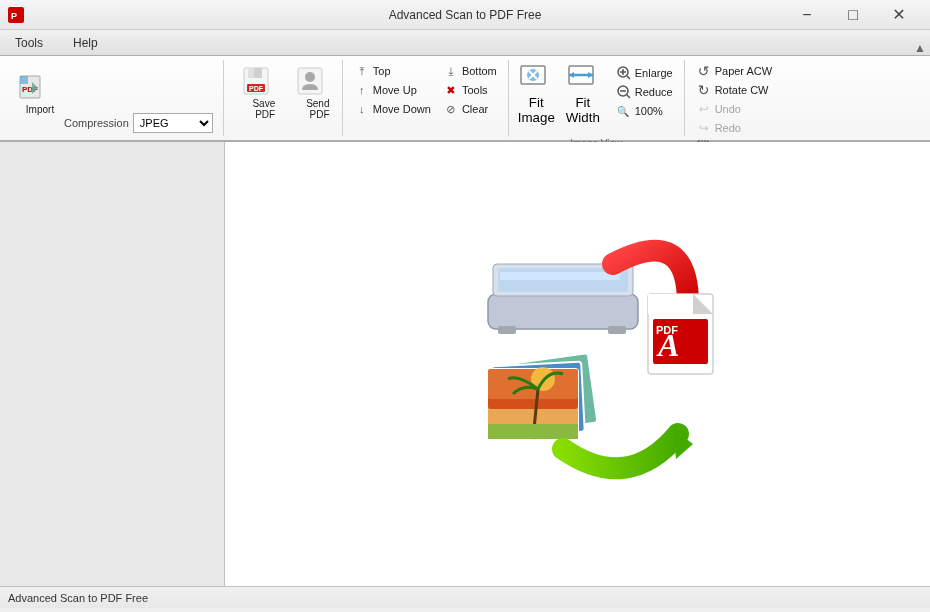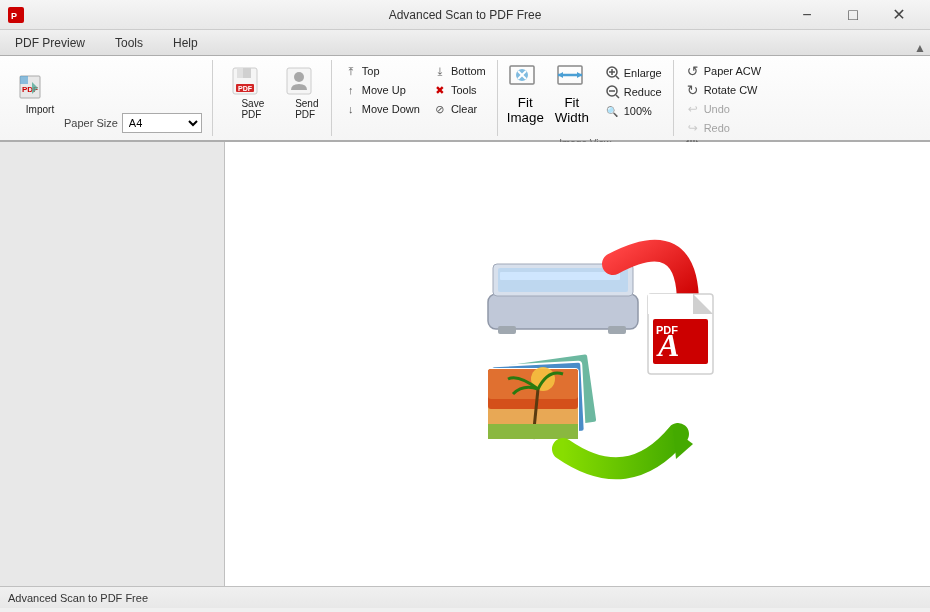--- a/index.html
+++ b/index.html
@@ -107,21 +107,21 @@
     .ribbon-btn-large .btn-icon {
       width: 32px;
       height: 32px;
       display: flex;
       align-items: center;
       justify-content: center;
     }
 
     .ribbon-btn-large .btn-label {
       font-size: 10px;
-      text-align: left;
+      text-align: right;
       color: #222;
       line-height: 1.1;
       padding-left: 16px;
     }
 
     
     .ribbon-btn-small {
       display: flex;
       flex-direction: row;
       align-items: center;
@@ -269,21 +269,20 @@
   </div>
   <span class="title-center">Advanced Scan to PDF Free</span>
   <div class="title-bar-controls">
     <button class="title-btn">−</button>
     <button class="title-btn">□</button>
     <button class="title-btn close">✕</button>
   </div>
 </div>
 
 <div class="tab-bar">
-  <div class="tab">PDF Preview</div>
   <div class="tab">Tools</div>
   <div class="tab">Help</div>
   <div style="flex:1"></div>
   <div style="width:20px;display:flex;align-items:center;justify-content:center;cursor:pointer;color:#666;">▲</div>
 </div>
 
 <div class="ribbon">
 
   <div class="ribbon-group">
     <div class="ribbon-group-content">
@@ -309,23 +308,23 @@
               <rect x="10" y="22" width="4" height="4" rx="0" fill="#888"></rect>
               <rect x="18" y="22" width="4" height="4" rx="0" fill="#888"></rect>
             </svg>
           </div>
           <span class="btn-label">Scan</span>
         </button>
       </div>
 
       <div class="ribbon-form">
         <div class="ribbon-form-row">
-          <span class="ribbon-form-label">Paper Size</span>
+          <span class="ribbon-form-label">Compression</span>
           <select class="ribbon-select">
-            <option>A4</option><option>A3</option><option>Letter</option><option>Legal</option>
+            <option>JPEG</option><option>PNG</option><option>TIFF</option>
           </select>
         </div>
       </div>
     </div>
     <span class="ribbon-group-label">Scan to PDF</span>
   </div>
 
   <div class="ribbon-group">
     <div class="ribbon-group-content">
       <button class="ribbon-btn-large">

